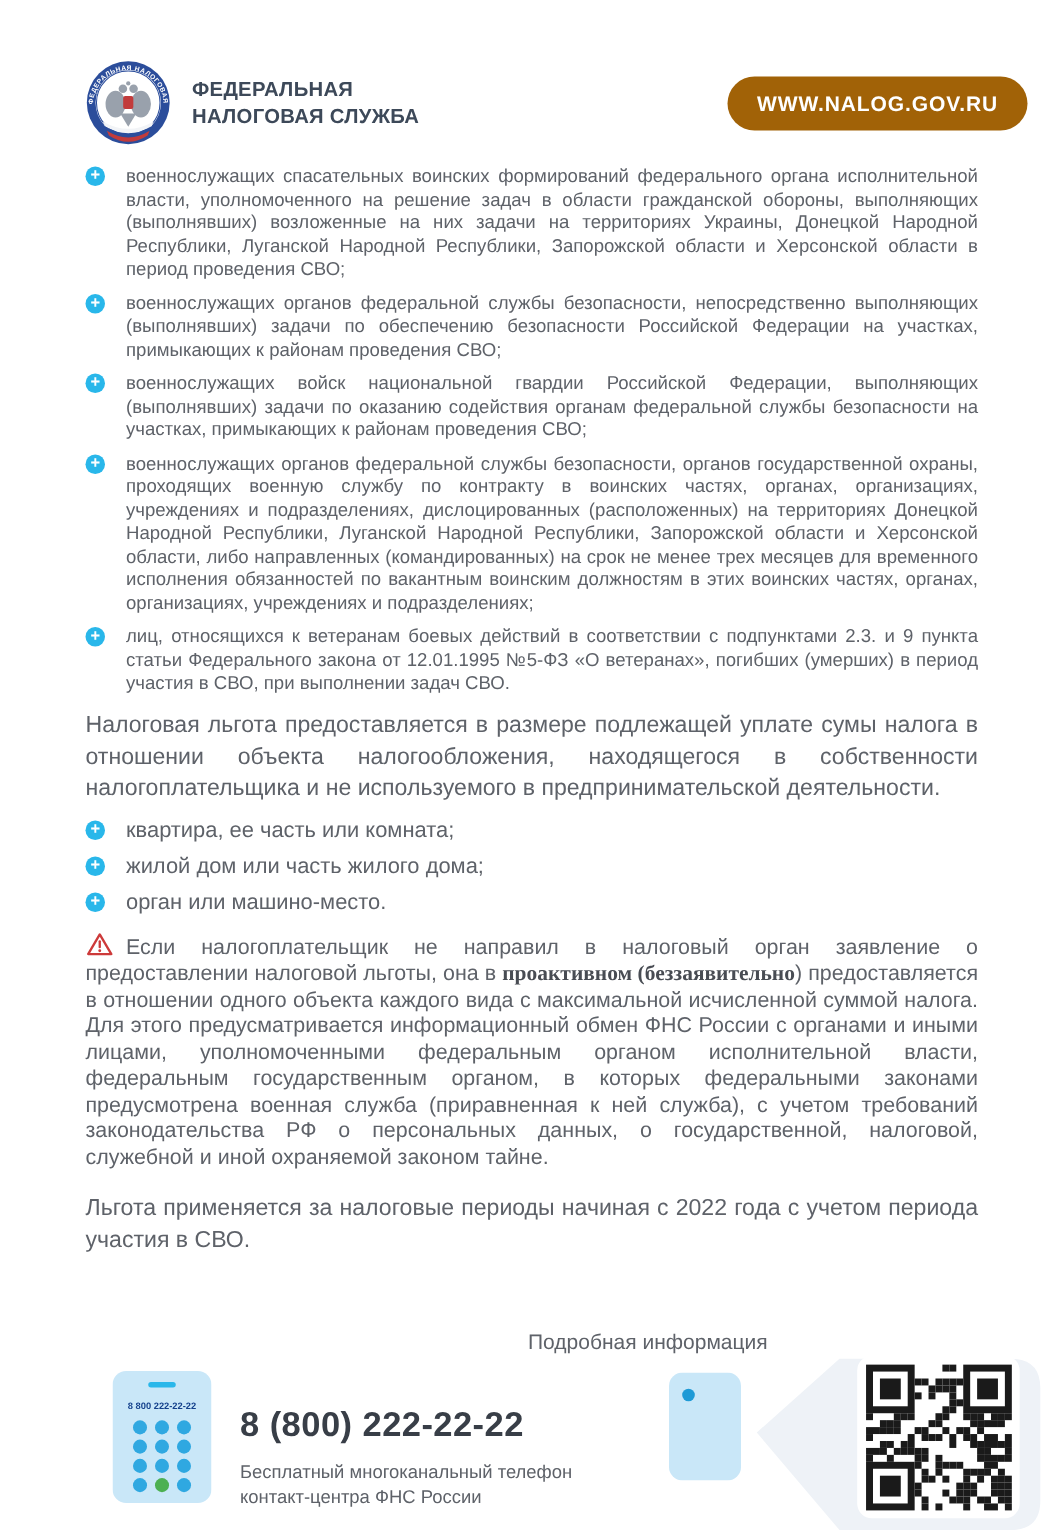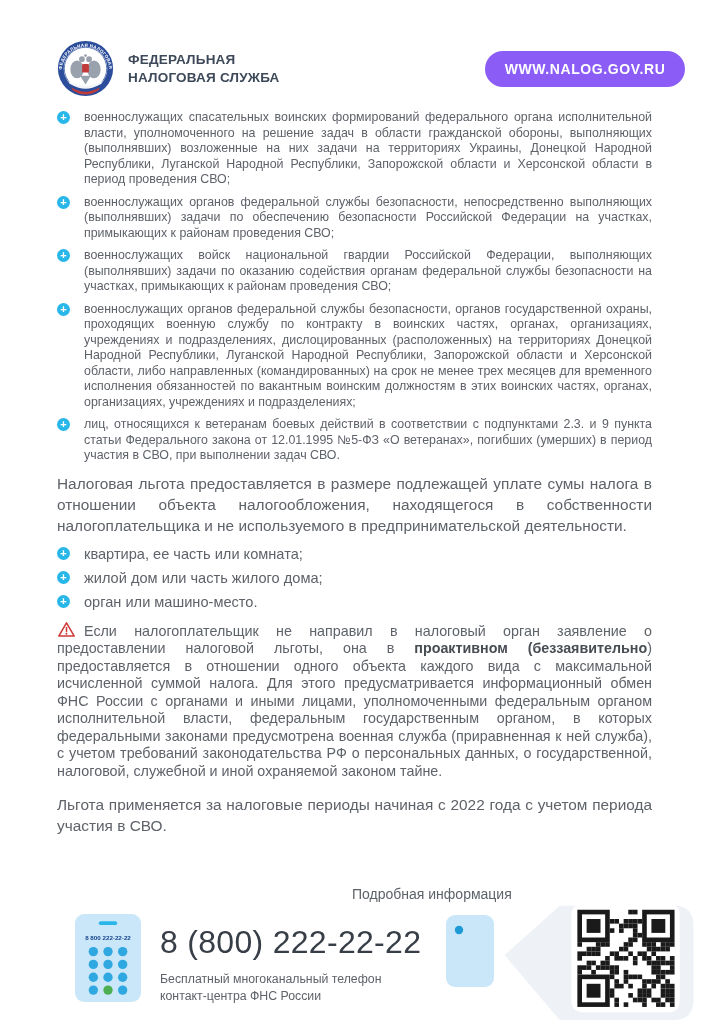--- a/index.html
+++ b/index.html
@@ -3,45 +3,45 @@
 <meta charset="utf-8">
 <style>
   html,body{margin:0;padding:0;background:#ffffff;}
   .page{position:relative;width:709px;height:1024px;background:#ffffff;overflow:hidden;
         font-family:"Liberation Sans",sans-serif;-webkit-font-smoothing:antialiased;}
 
   
   .header{display:flex;align-items:center;justify-content:space-between;padding:40px 24px 0 57px;}
   .logo-group{display:flex;align-items:center;gap:14px;}
   .logo-text{font-size:13.5px;font-weight:bold;color:#3d4959;line-height:1.3;letter-spacing:.2px;}
-  .site-btn{display:block;width:200px;padding:10px 0;border:none;border-radius:19px;background:#8b5cf6;
+  .site-btn{display:block;width:200px;padding:10px 0;border:none;border-radius:19px;background:#a16207;
             color:#fff;font-family:inherit;font-weight:bold;font-size:14px;letter-spacing:.6px;text-align:center;cursor:pointer;}
 
   
   .main{padding:13px 57px 0 57px;color:#5e6269;}
   ul.blist{list-style:none;margin:0;padding:0;}
   ul.blist li{position:relative;padding-left:27px;margin-bottom:7px;text-align:justify;
               font-size:12.4px;line-height:15.5px;}
   .plus{position:absolute;left:0;top:1px;width:13px;height:13px;border-radius:50%;background:#29b7ea;
         color:#fff;font-size:11px;line-height:12.5px;text-align:center;font-weight:bold;}
   ul.objects{margin-top:9px;}
   ul.objects li{font-size:14.6px;line-height:19px;margin-bottom:5px;text-align:left;}
   ul.objects .plus{top:2px;}
 
   .para{margin:10px 0 0;font-size:15.4px;line-height:21px;text-align:justify;}
   .para.first{margin-top:9px;}
   .warning{margin-top:9px;font-size:14.3px;line-height:17.5px;text-align:justify;}
-  .warning b{color:#484c53;}
+  .warning b{color:#484c53;font-family:Liberation Serif, serif;}
   .warn-icon{display:inline-block;vertical-align:-2px;margin-right:8px;}
 
   
   .footer{position:absolute;left:0;top:882px;width:709px;height:142px;}
   .fns-phone{position:absolute;left:75px;top:32px;}
   .phone-info{position:absolute;left:160px;top:42px;}
-  .phone-number{font-size:32px;font-weight:normal;color:#383e47;letter-spacing:.3px;}
+  .phone-number{font-size:23px;font-weight:bold;color:#383e47;letter-spacing:.3px;margin-top:12px;}
   .phone-caption{margin-top:10px;font-size:12.3px;line-height:1.42;color:#5e6269;}
   .details-label{position:absolute;left:352px;top:4px;font-size:14px;color:#5e6269;}
   .smartphone{position:absolute;left:446px;top:33px;}
   .qr-bubble{position:absolute;left:502px;top:12px;}
 </style>
 </head>
 <body>
 
 <div class="page">
 

